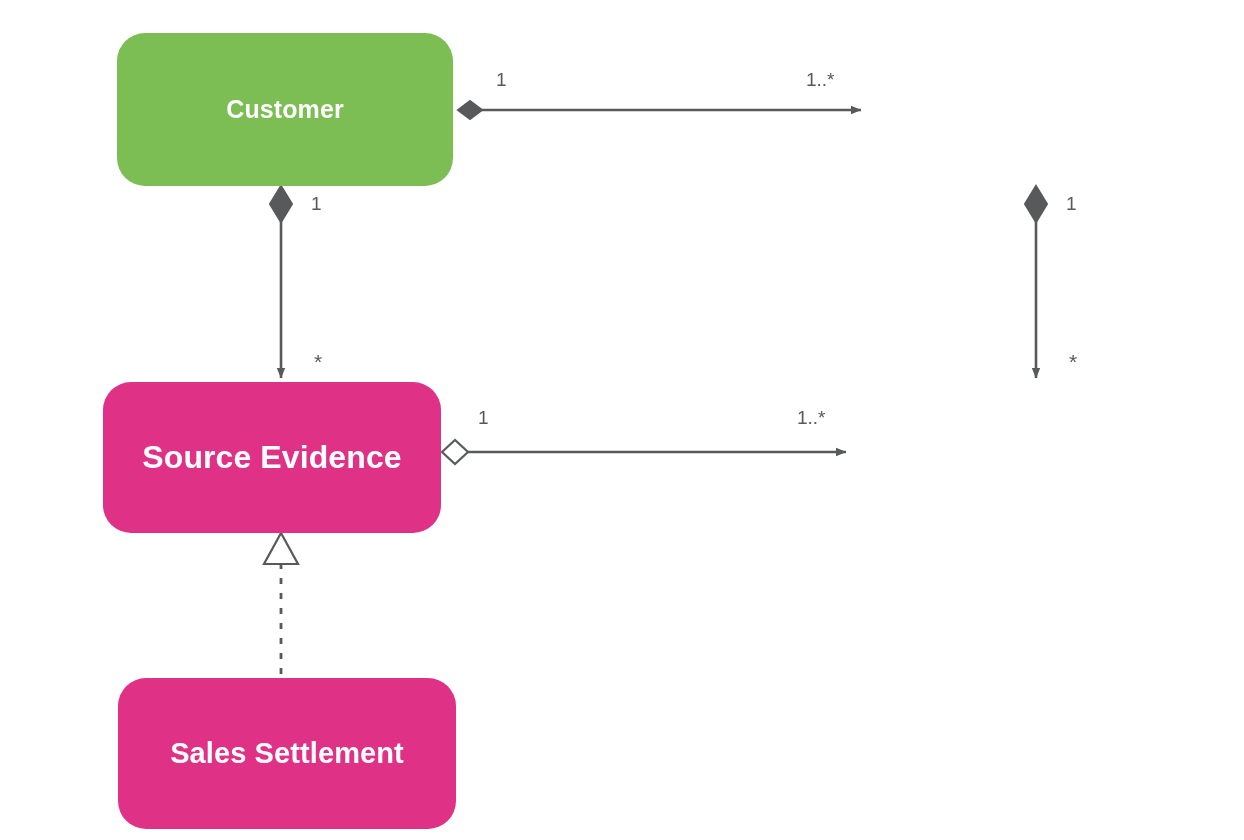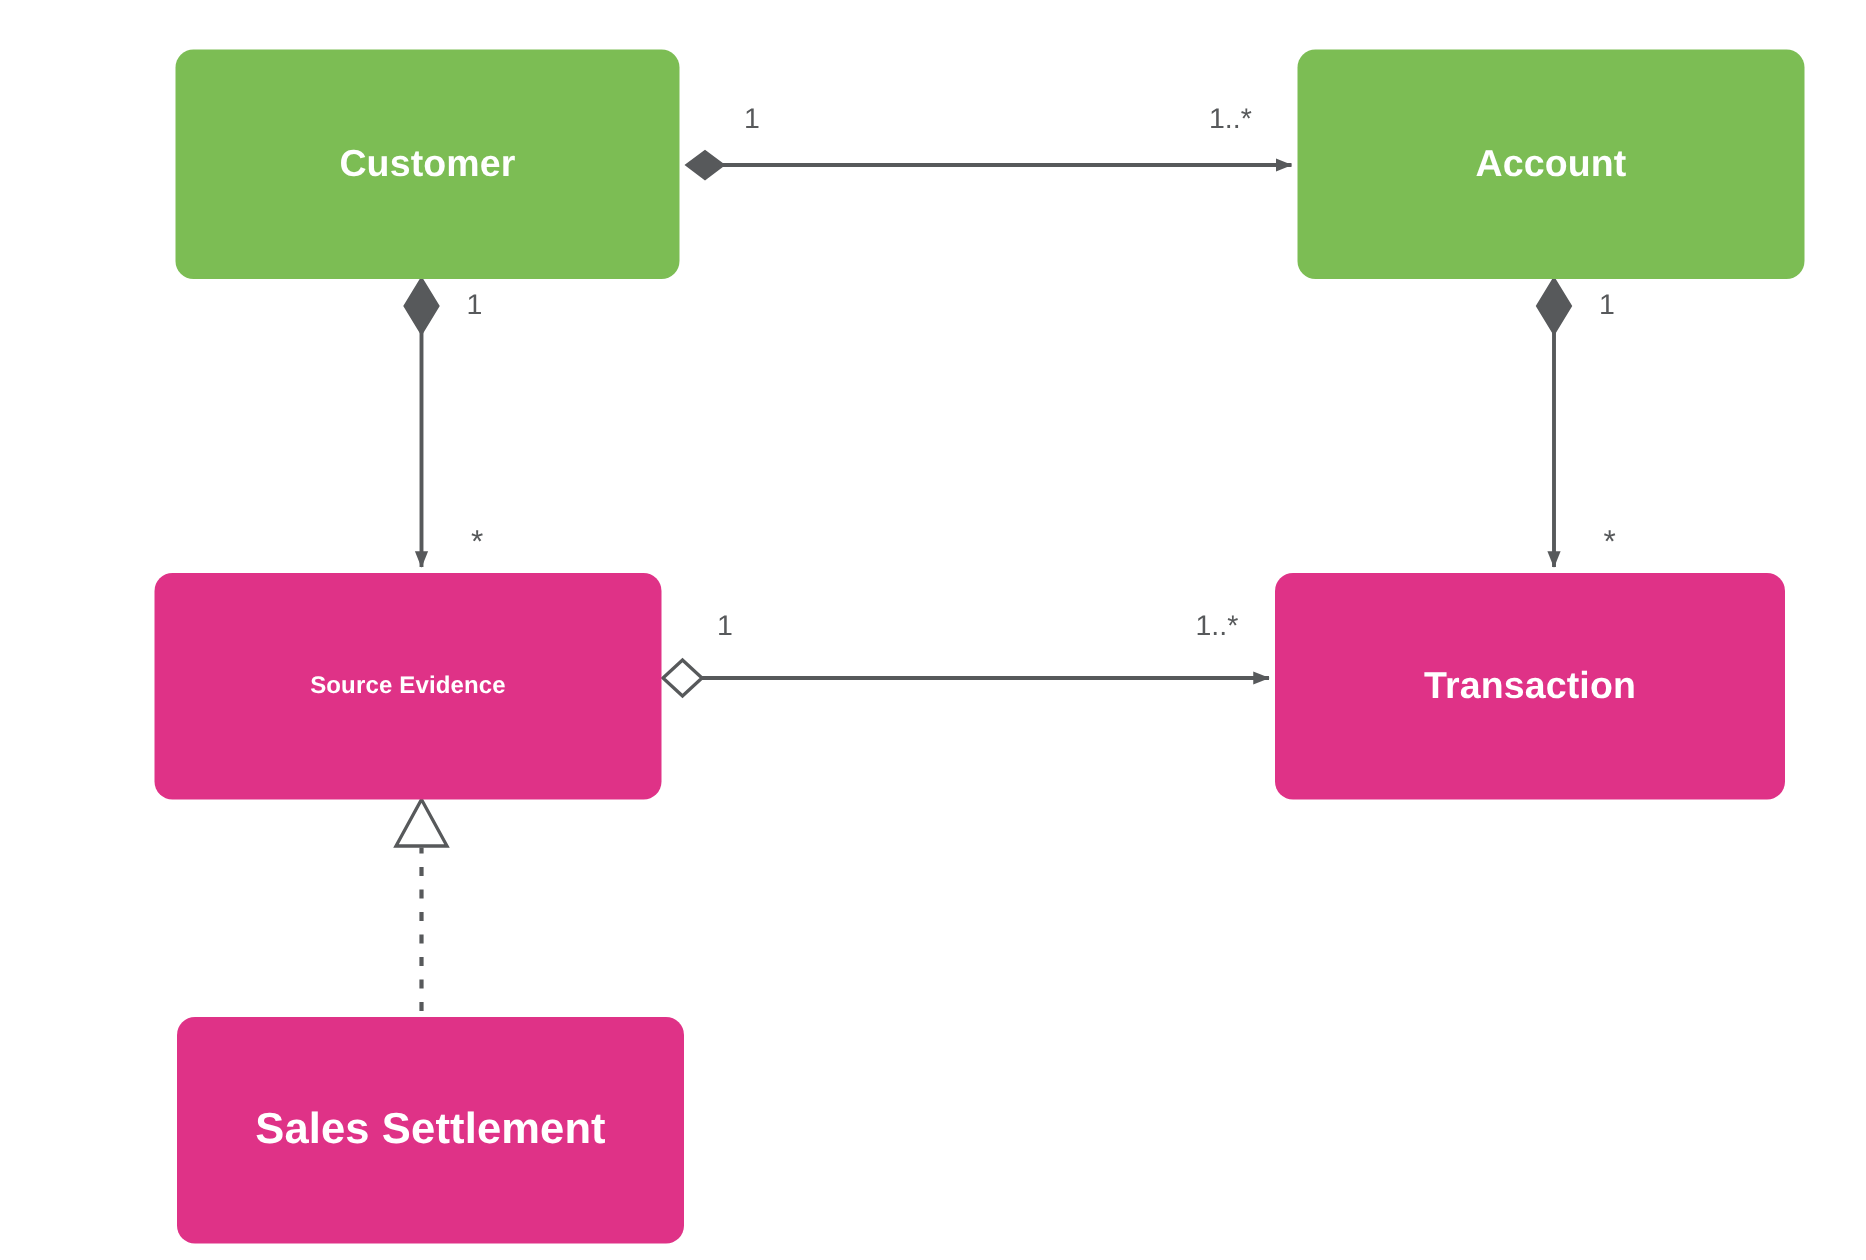--- a/index.html
+++ b/index.html
@@ -22,21 +22,21 @@
   #edges {
     position: absolute;
     left: 0;
     top: 0;
     width: 1244px;
     height: 840px;
     pointer-events: none;
   }
   .node {
     position: absolute;
-    border-radius: 12px;
+    border-radius: 28px;
     display: flex;
     align-items: center;
     justify-content: center;
     box-sizing: border-box;
     color: #ffffff;
     font-weight: bold;
     letter-spacing: 0.1px;
     text-align: center;
     user-select: none;
   }
@@ -93,31 +93,25 @@
     <g>
       <line x1="281" y1="674" x2="281" y2="565" stroke="#57595b" stroke-width="2.8" stroke-dasharray="6 9" stroke-linecap="butt"></line>
       <polygon points="281,533 298,564 264,564" fill="#ffffff" stroke="#57595b" stroke-width="2.2" stroke-linejoin="miter"></polygon>
     </g>
   </svg>
 
   <div class="node" id="node-customer" style="left: 117px; top: 33px; width: 336px; height: 153px; background: rgb(124, 189, 84); font-size: 25px; color: rgb(255, 255, 255);">
     <span class="node-label">Customer</span>
   </div>
 
-  <div class="node" id="node-account" style="left: 865px; top: 33px; width: 338px; height: 153px; background: rgb(124, 189, 84); font-size: 25px; color: rgb(255, 255, 255);">
-    <span class="node-label">Account</span>
-  </div>
 
-  <div class="node" id="node-source-evidence" style="left: 103px; top: 382px; width: 338px; height: 151px; background: rgb(223, 50, 135); font-size: 16px; color: rgb(255, 255, 255);">
+  <div class="node" id="node-source-evidence" style="left: 103px; top: 382px; width: 338px; height: 151px; background: rgb(223, 50, 135); font-size: 32px; color: rgb(255, 255, 255);">
     <span class="node-label">Source Evidence</span>
   </div>
 
-  <div class="node" id="node-transaction" style="left: 850px; top: 382px; width: 340px; height: 151px; background: rgb(223, 50, 135); font-size: 25px; color: rgb(255, 255, 255);">
-    <span class="node-label">Transaction</span>
-  </div>
 
   <div class="node" id="node-sales-settlement" style="left: 118px; top: 678px; width: 338px; height: 151px; background: rgb(223, 50, 135); font-size: 29px; color: rgb(255, 255, 255);">
     <span class="node-label">Sales Settlement</span>
   </div>
 
   <span class="edge-label" id="lbl-ca-src" style="left: 496px; top: 70px; color: rgb(87, 89, 91);">1</span>
   <span class="edge-label" id="lbl-ca-tgt" style="left: 806px; top: 70px; color: rgb(87, 89, 91);">1..*</span>
 
   <span class="edge-label" id="lbl-cs-src" style="left: 311px; top: 194px; color: rgb(87, 89, 91);">1</span>
   <span class="edge-label star" id="lbl-cs-tgt" style="left: 314px; top: 351px; color: rgb(87, 89, 91);">*</span>

